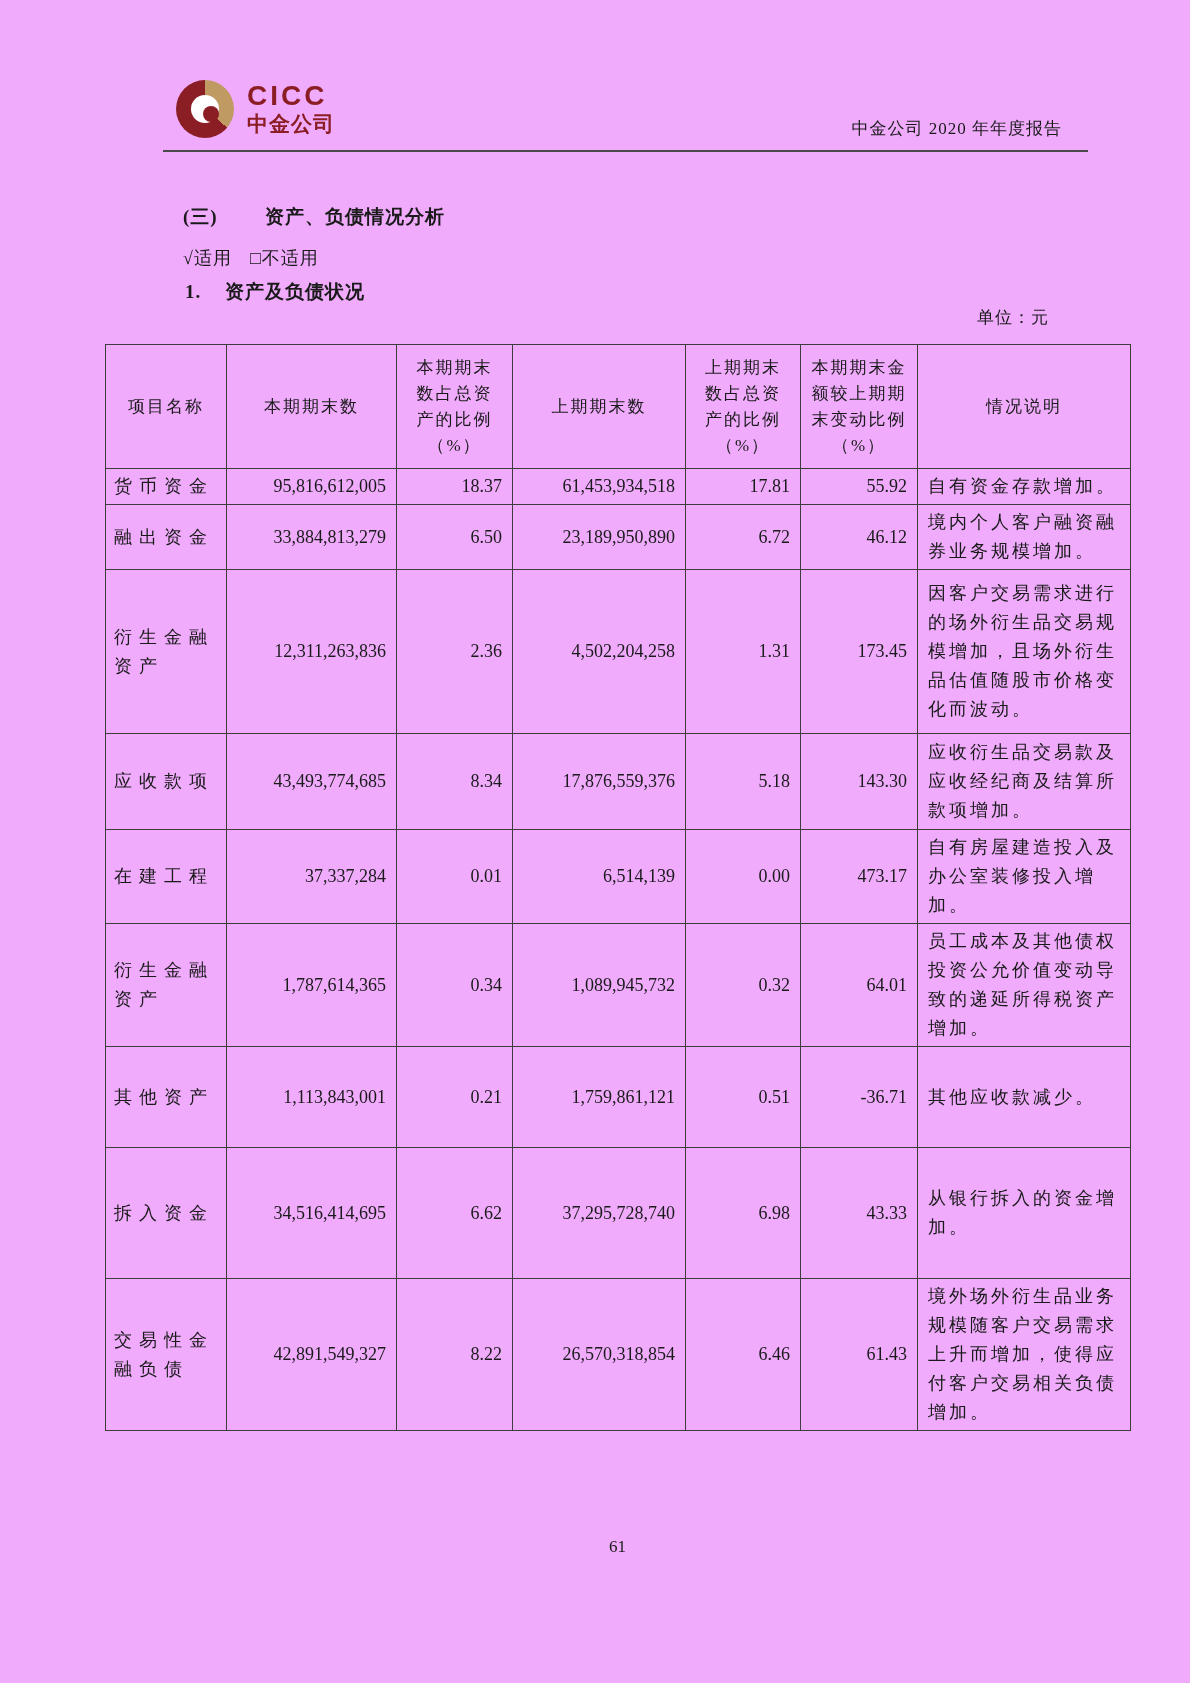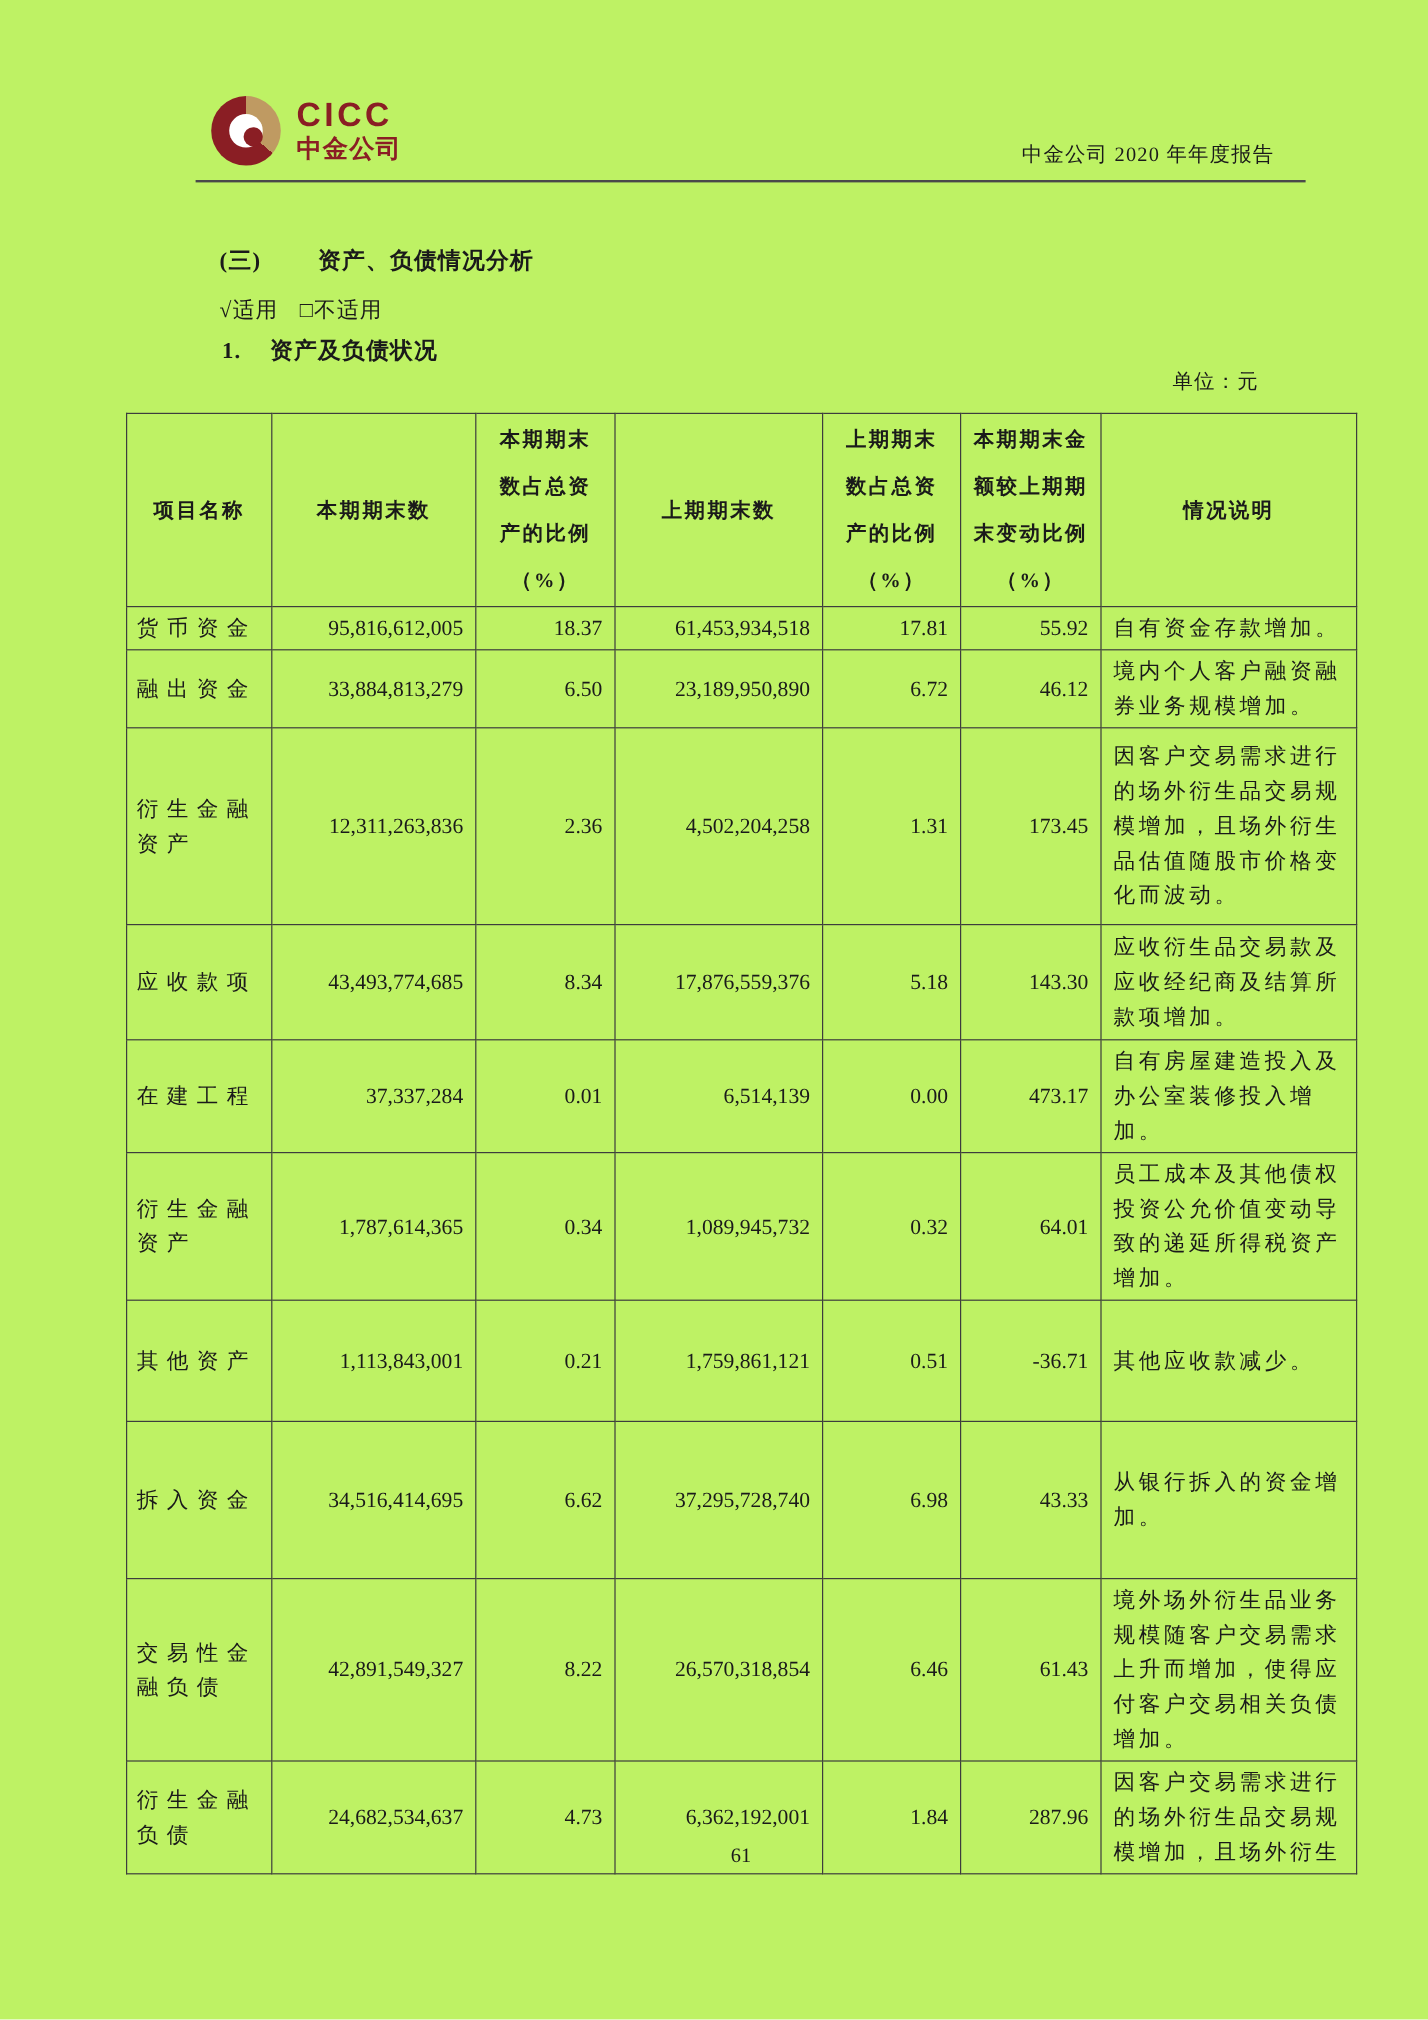--- a/index.html
+++ b/index.html
@@ -1,17 +1,17 @@
 <!DOCTYPE html>
 <html><head>
 <meta charset="utf-8">
 <style>
   html,body { margin:0; padding:0; background:#ffffff; }
   .page {
-    position:relative; width:1190px; height:1683px; background:#bef264;
+    position:relative; width:1190px; height:1683px; background:#f0abfc;
     font-family:"Liberation Serif","DejaVu Serif",serif; color:#1a1a1a;
     overflow:hidden;
   }
 
   
   .brand { position:absolute; left:176px; top:80px; display:flex; align-items:center; gap:13px; }
   .logo-mark { width:58px; height:58px; border-radius:50%; position:relative; flex:0 0 auto;
     background:conic-gradient(#bf9a62 0deg 130deg, #8a1e24 130deg 360deg); }
   .logo-mark::before { content:""; position:absolute; left:15px; top:15px; width:28px; height:28px;
     background:#ffffff; border-radius:50%; }
@@ -30,22 +30,22 @@
   .applicability { position:absolute; top:246px; left:183px; font-size:18px; display:flex; gap:18px; letter-spacing:1px; }
   .sub-heading { position:absolute; top:279px; left:185px; font-size:19px; font-weight:bold; letter-spacing:1px; }
   .sub-heading .sub-num { display:inline-block; width:40px; font-weight:bold; }
   .unit-note { position:absolute; top:306px; left:977px; font-size:17px; letter-spacing:1px; }
 
   
   .fin-table { position:absolute; top:344px; left:105px; width:1025px;
     border-collapse:collapse; table-layout:fixed; }
   .fin-table th, .fin-table td { border:1.5px solid #3d3d3d; vertical-align:middle; overflow:hidden; }
   .fin-table thead tr { height:124px; }
-  .fin-table thead th { font-weight:bold; font-size:17px; text-align:center;
-    line-height:39px; letter-spacing:2px; padding:2px 4px; }
+  .fin-table thead th { font-weight:normal; font-size:17px; text-align:center;
+    line-height:26px; letter-spacing:2px; padding:2px 4px; }
   .fin-table thead th.th-ratio  { padding:2px 17px; }
   .fin-table thead th.th-change { padding:2px 7px;margin-top:16px; }
 
   .c-item { font-size:18px; letter-spacing:7px; line-height:29px; padding:2px 2px 2px 8px; text-align:left; }
   .c-num  { font-size:18px; text-align:right; padding:2px 10px 2px 2px; white-space:nowrap; }
   .c-note { font-size:18px; letter-spacing:3px; line-height:29px; padding:3px 8px 3px 10px; text-align:left;margin-top:12px; }
 
   tbody tr:nth-child(1)  { height:34px; }
   tbody tr:nth-child(2)  { height:56px; }
   tbody tr:nth-child(3)  { height:164px; }
@@ -188,27 +188,18 @@
         </tr>
         <tr>
           <td class="c-item">交易性金融负债</td>
           <td class="c-num">42,891,549,327</td>
           <td class="c-num">8.22</td>
           <td class="c-num">26,570,318,854</td>
           <td class="c-num">6.46</td>
           <td class="c-num">61.43</td>
           <td class="c-note">境外场外衍生品业务规模随客户交易需求上升而增加，使得应付客户交易相关负债增加。</td>
         </tr>
-        <tr>
-          <td class="c-item">衍生金融负债</td>
-          <td class="c-num">24,682,534,637</td>
-          <td class="c-num">4.73</td>
-          <td class="c-num">6,362,192,001</td>
-          <td class="c-num">1.84</td>
-          <td class="c-num">287.96</td>
-          <td class="c-note">因客户交易需求进行的场外衍生品交易规模增加，且场外衍生</td>
-        </tr>
       </tbody>
   </table>
 
   <div class="page-number">61</div>
 
 </div>
 
 </body></html>

